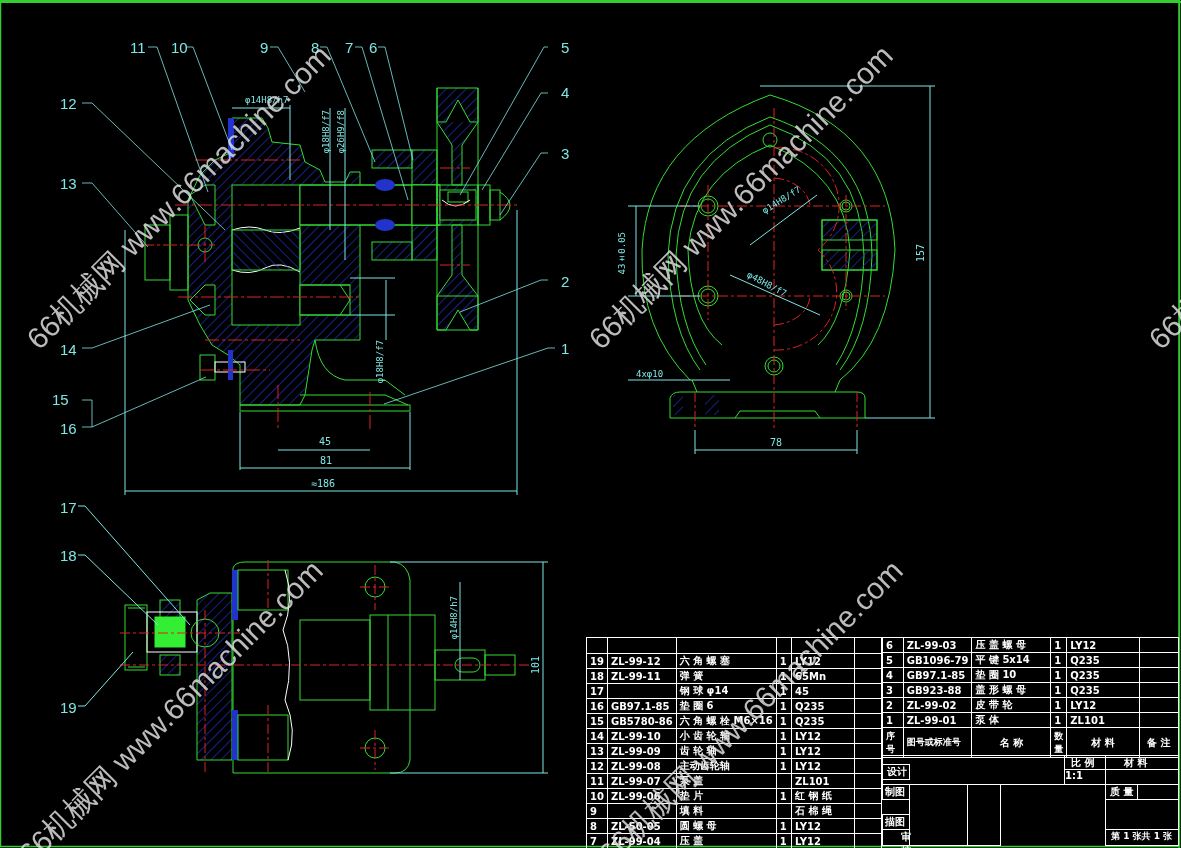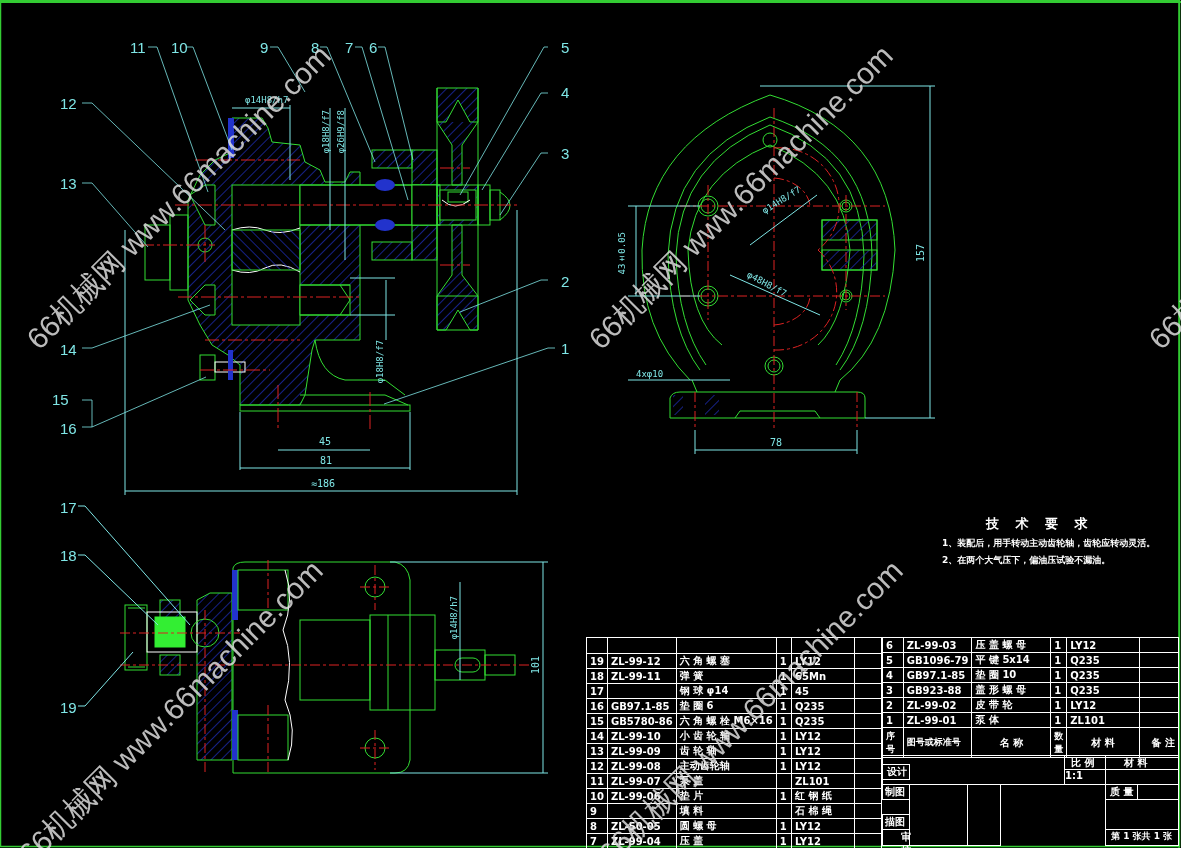--- a/index.html
+++ b/index.html
@@ -276,25 +276,20 @@
 <div class="dim" style="left:760px;top:196px;transform:rotate(-32deg)">φ14H8/f7</div>
 <div class="dim" style="left:745px;top:280px;transform:rotate(28deg)">φ48H8/f7</div>
 <div class="dim dimv" style="left:618px;top:232px">43±0.05</div>
 <div class="dim" style="left:636px;top:370px">4xφ10</div>
 <div class="dim dimv" style="left:916px;top:244px;font-size:10px">157</div>
 <div class="dim" style="left:770px;top:438px;font-size:10px">78</div>
 
 <div class="dim dimv" style="left:450px;top:596px">φ14H8/h7</div>
 <div class="dim dimv" style="left:531px;top:656px;font-size:10px">101</div>
 
-<div class="tech">
-  <div class="t">技 术 要 求</div>
-  <div class="r">1、装配后，用手转动主动齿轮轴，齿轮应转动灵活。</div>
-  <div class="r">2、在两个大气压下，偏油压试验不漏油。</div>
-</div>
 
 <table class="bom" style="left:586px;top:637px;width:296px">
   <colgroup>
         <col style="width:16px">
         <col style="width:56px">
         <col style="width:80px">
         <col style="width:16px">
         <col style="width:74px">
         <col style="width:40px">
       </colgroup>
@@ -475,21 +470,21 @@
           <td></td>
         </tr>
       </tbody>
   <tbody>
         <tr style="height:30px">
     <td style="white-space:normal;width:14px;font-size:9px;">序号</td>
     <td style="white-space:normal;font-size:9px;">图号或标准号</td>
     <td style="text-align:center">名   称</td>
     <td style="white-space:normal;font-size:9px;">数量</td>
     <td style="text-align:center">材   料</td>
-    <td style="text-align:right">备 注</td>
+    <td style="text-align:center">备 注</td>
   </tr>
 </tbody>
     </table>
 
 <div class="tb" style="left:882px;top:755px;width:183px;height:30px"></div>
 <div class="tb" style="left:1064px;top:755px;width:42px;height:15px;padding-left:6px">比 例</div>
 <div class="tb" style="left:1064px;top:769px;width:42px;height:16px;">1:1</div>
 <div class="tb" style="left:1105px;top:755px;width:74px;height:15px;padding-left:18px">材 料</div>
 <div class="tb" style="left:1105px;top:769px;width:74px;height:16px"></div>
 

